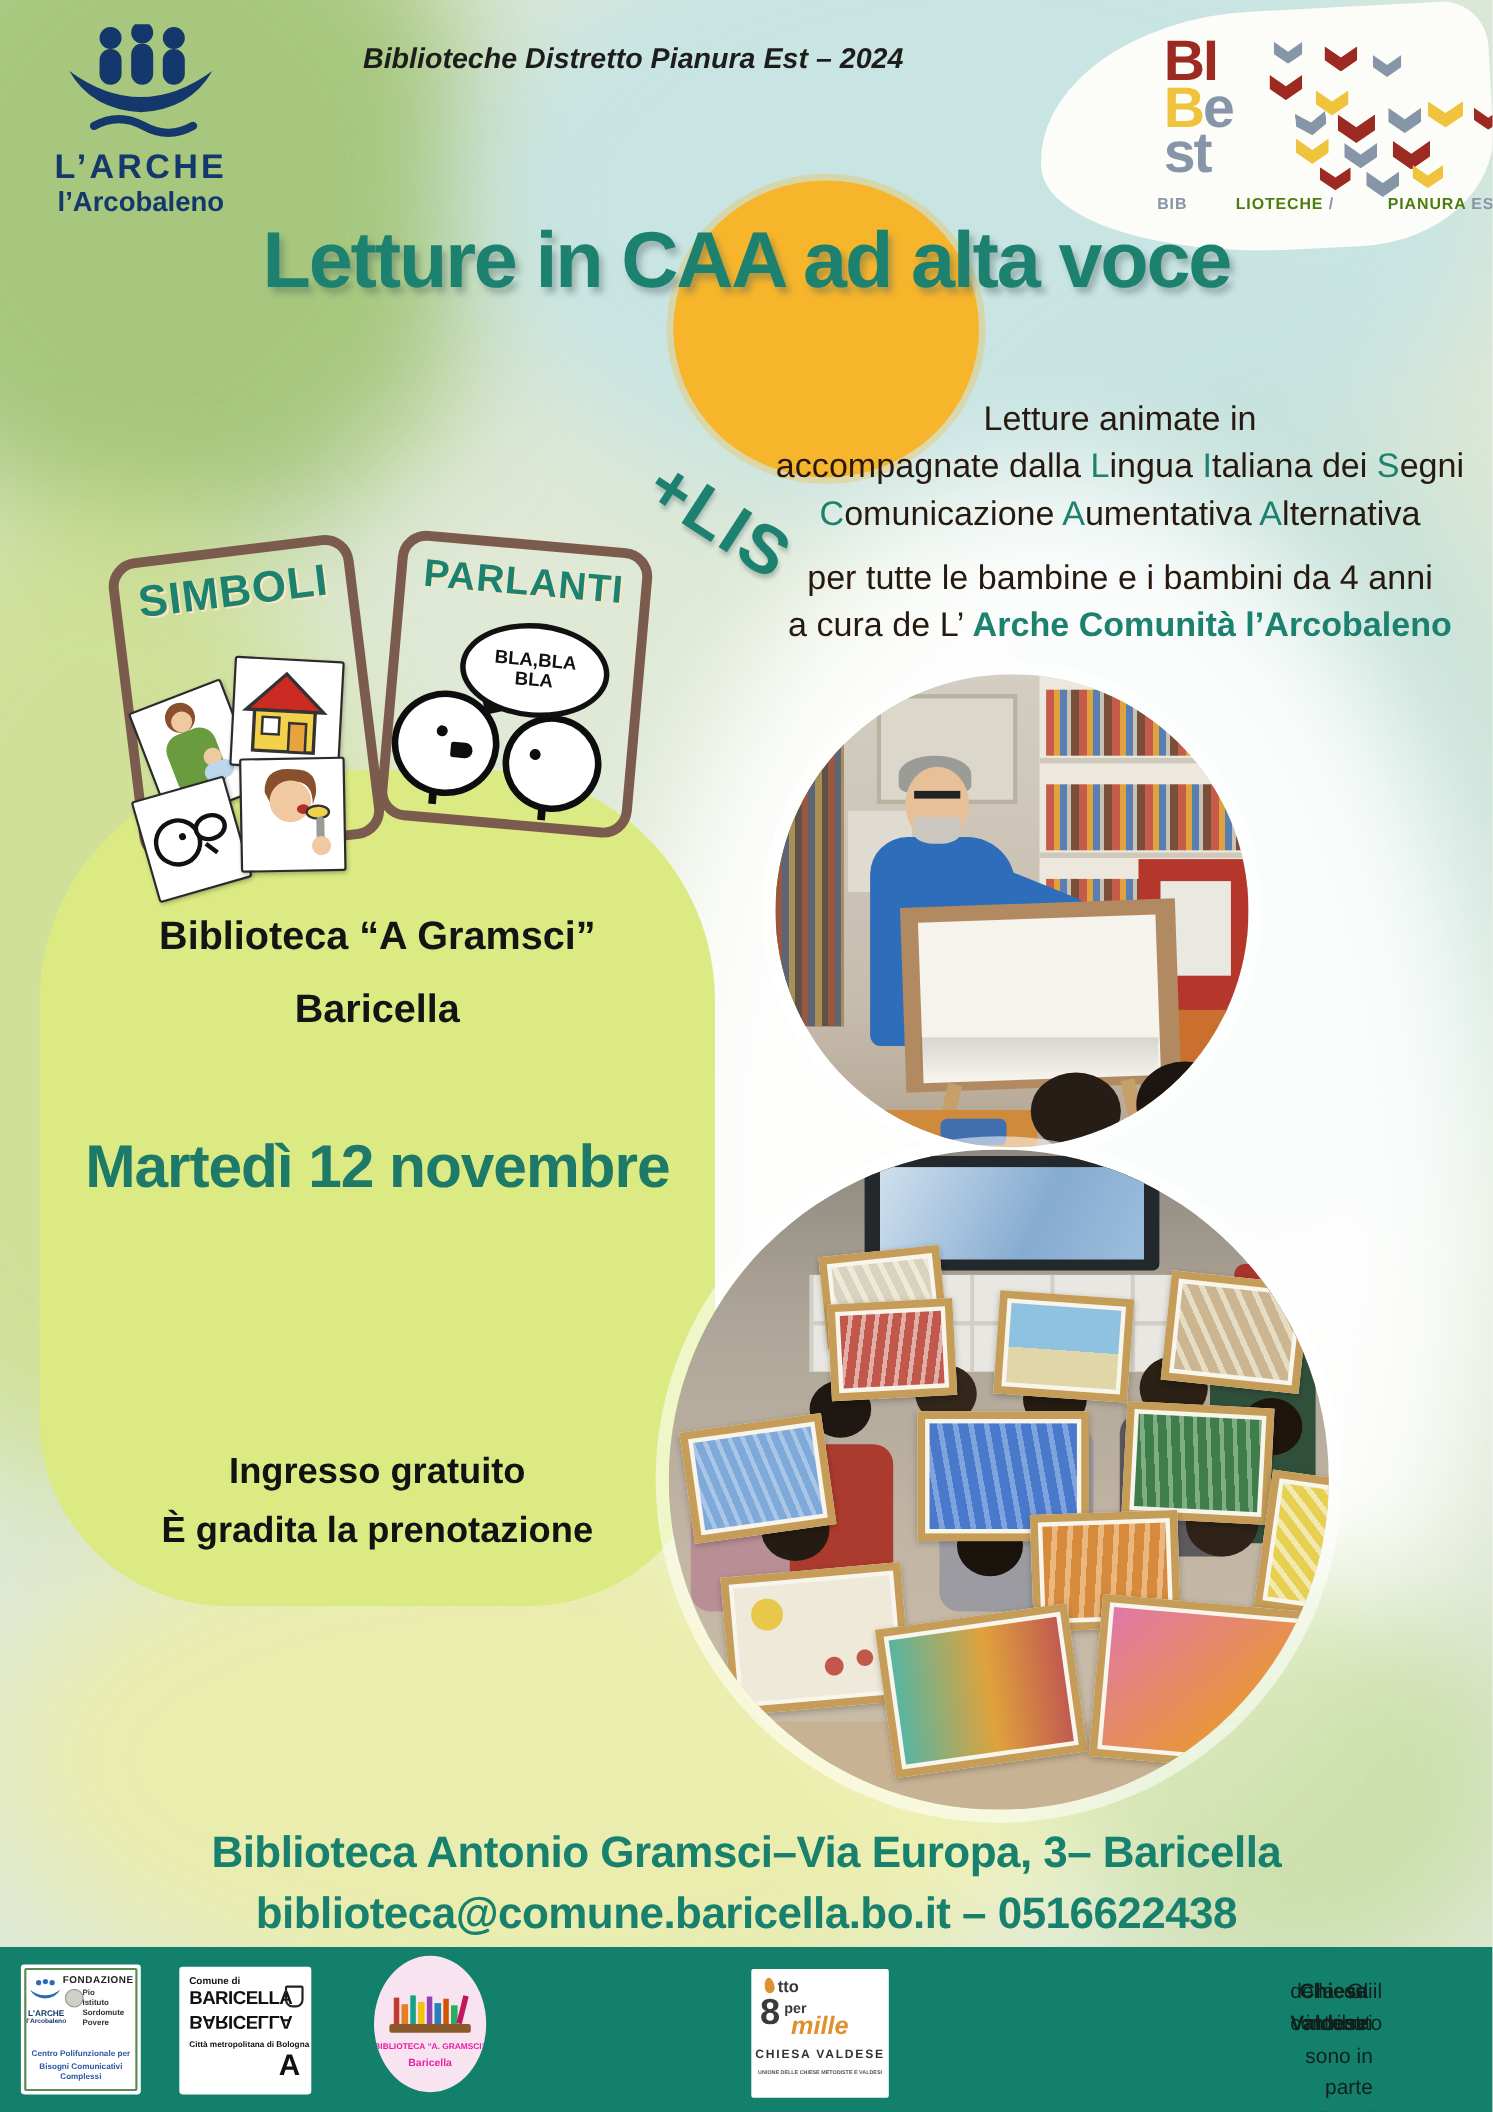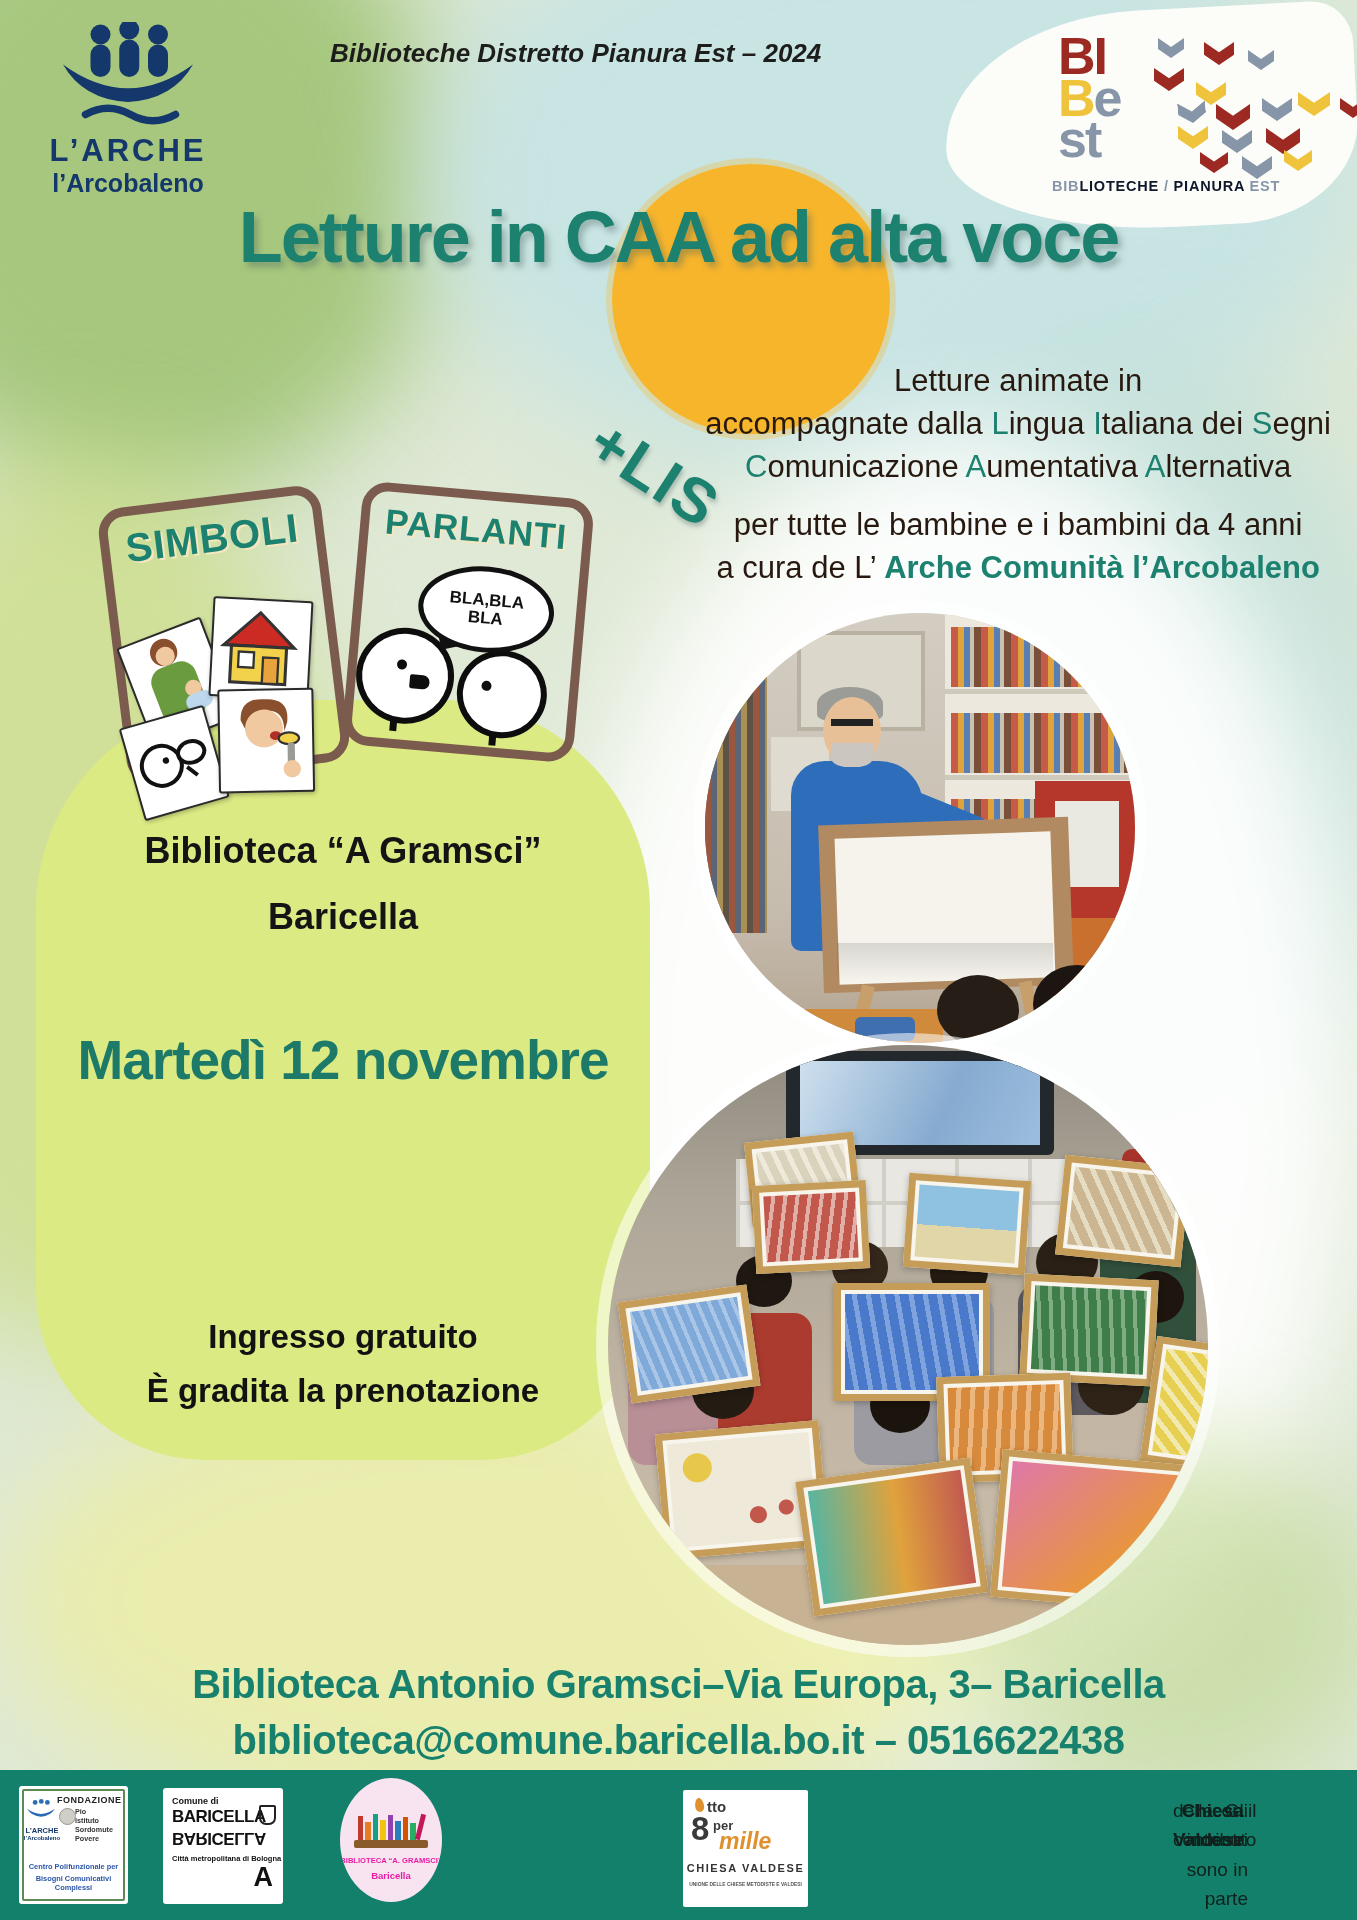--- a/index.html
+++ b/index.html
@@ -24,21 +24,21 @@
   .arche-sub{font-size:25px;font-weight:700;}
 
   .series{position:absolute;left:330px;top:38px;width:640px;font-size:26px;font-weight:800;font-style:italic;color:#1d1d1b;z-index:2;}
 
   
   .bibest{position:absolute;left:1058px;top:36px;width:300px;height:165px;z-index:2;}
   .bibest-letters{position:absolute;left:0;top:0;font-size:52px;line-height:.8;font-weight:700;letter-spacing:-2px;}
   .bl-red{color:#9c2a23;} .bl-gold{color:#f0c33c;} .bl-gray{color:#8695a8;}
   .chev{position:absolute;width:26px;height:20px;clip-path:polygon(0 0,50% 45%,100% 0,100% 55%,50% 100%,0 55%);}
   .bibest-cap{position:absolute;left:-6px;top:142px;width:320px;font-size:14.5px;font-weight:700;letter-spacing:.8px;white-space:nowrap;}
-  .cap-gray{color:#8695a8;} .cap-red{color:#0f172a;}
+  .cap-gray{color:#8695a8;} .cap-red{color:#4d7c0f;margin-left:44px;}
 
   
   .yellow-circle{position:absolute;left:612px;top:164px;width:278px;height:270px;border-radius:50%;
                  background:#f7b52c;box-shadow:0 0 0 6px rgba(247,181,44,.3);z-index:4;}
   .main-title{position:absolute;left:0;top:196px;width:100%;text-align:center;font-size:72px;font-weight:800;
               letter-spacing:-2px;color:#1d8170;text-shadow:4px 5px 6px rgba(75,100,95,.4);z-index:5;white-space:nowrap;}
   .lis{position:absolute;left:584px;top:438px;font-size:62px;font-weight:800;color:#1d8170;transform:rotate(33deg);
        letter-spacing:2px;z-index:6;text-shadow:3px 3px 4px rgba(75,100,95,.35);}
 
   

